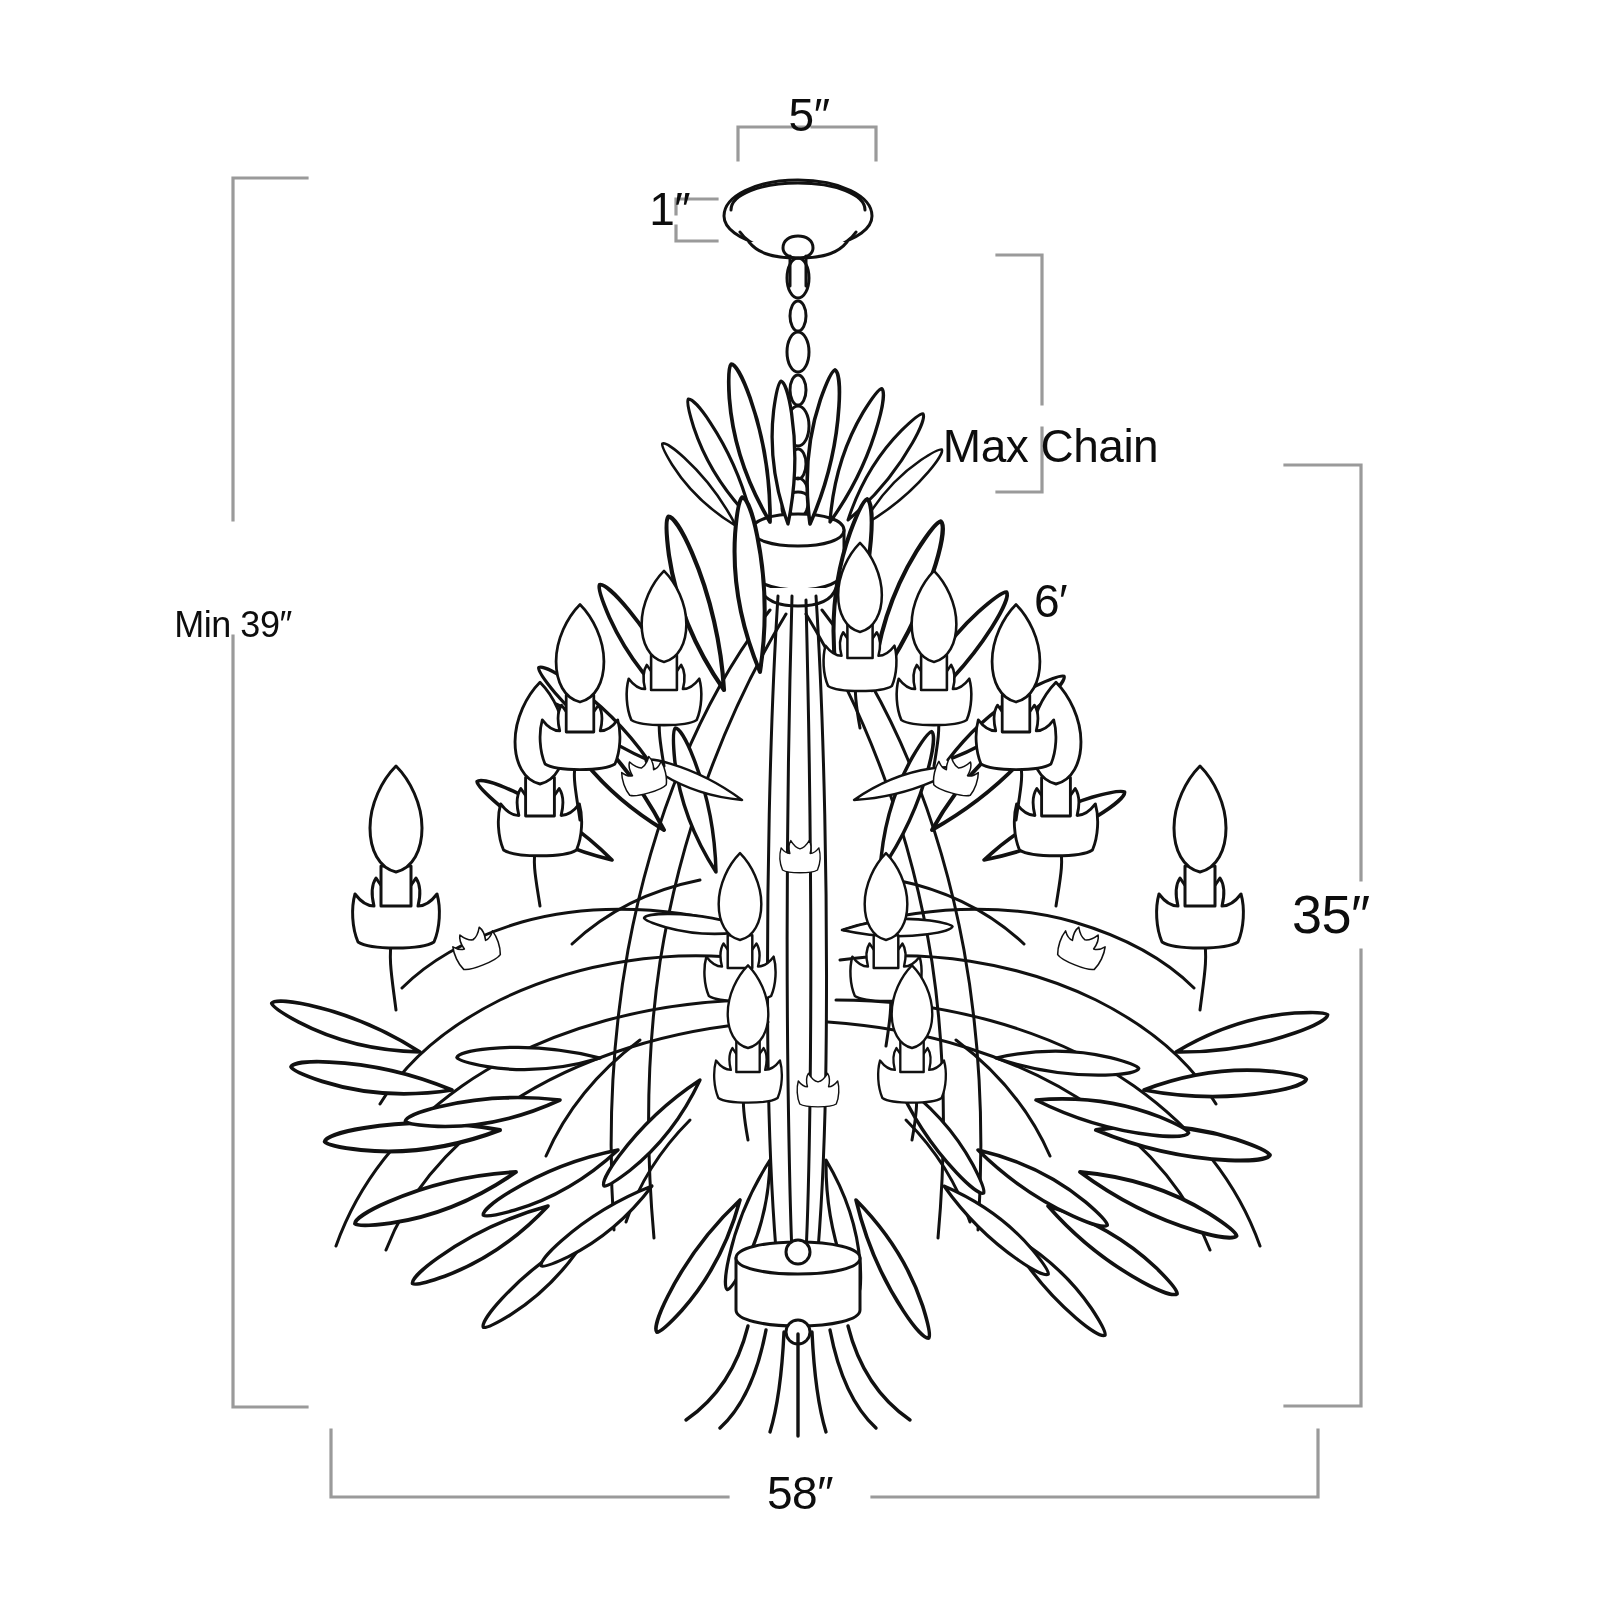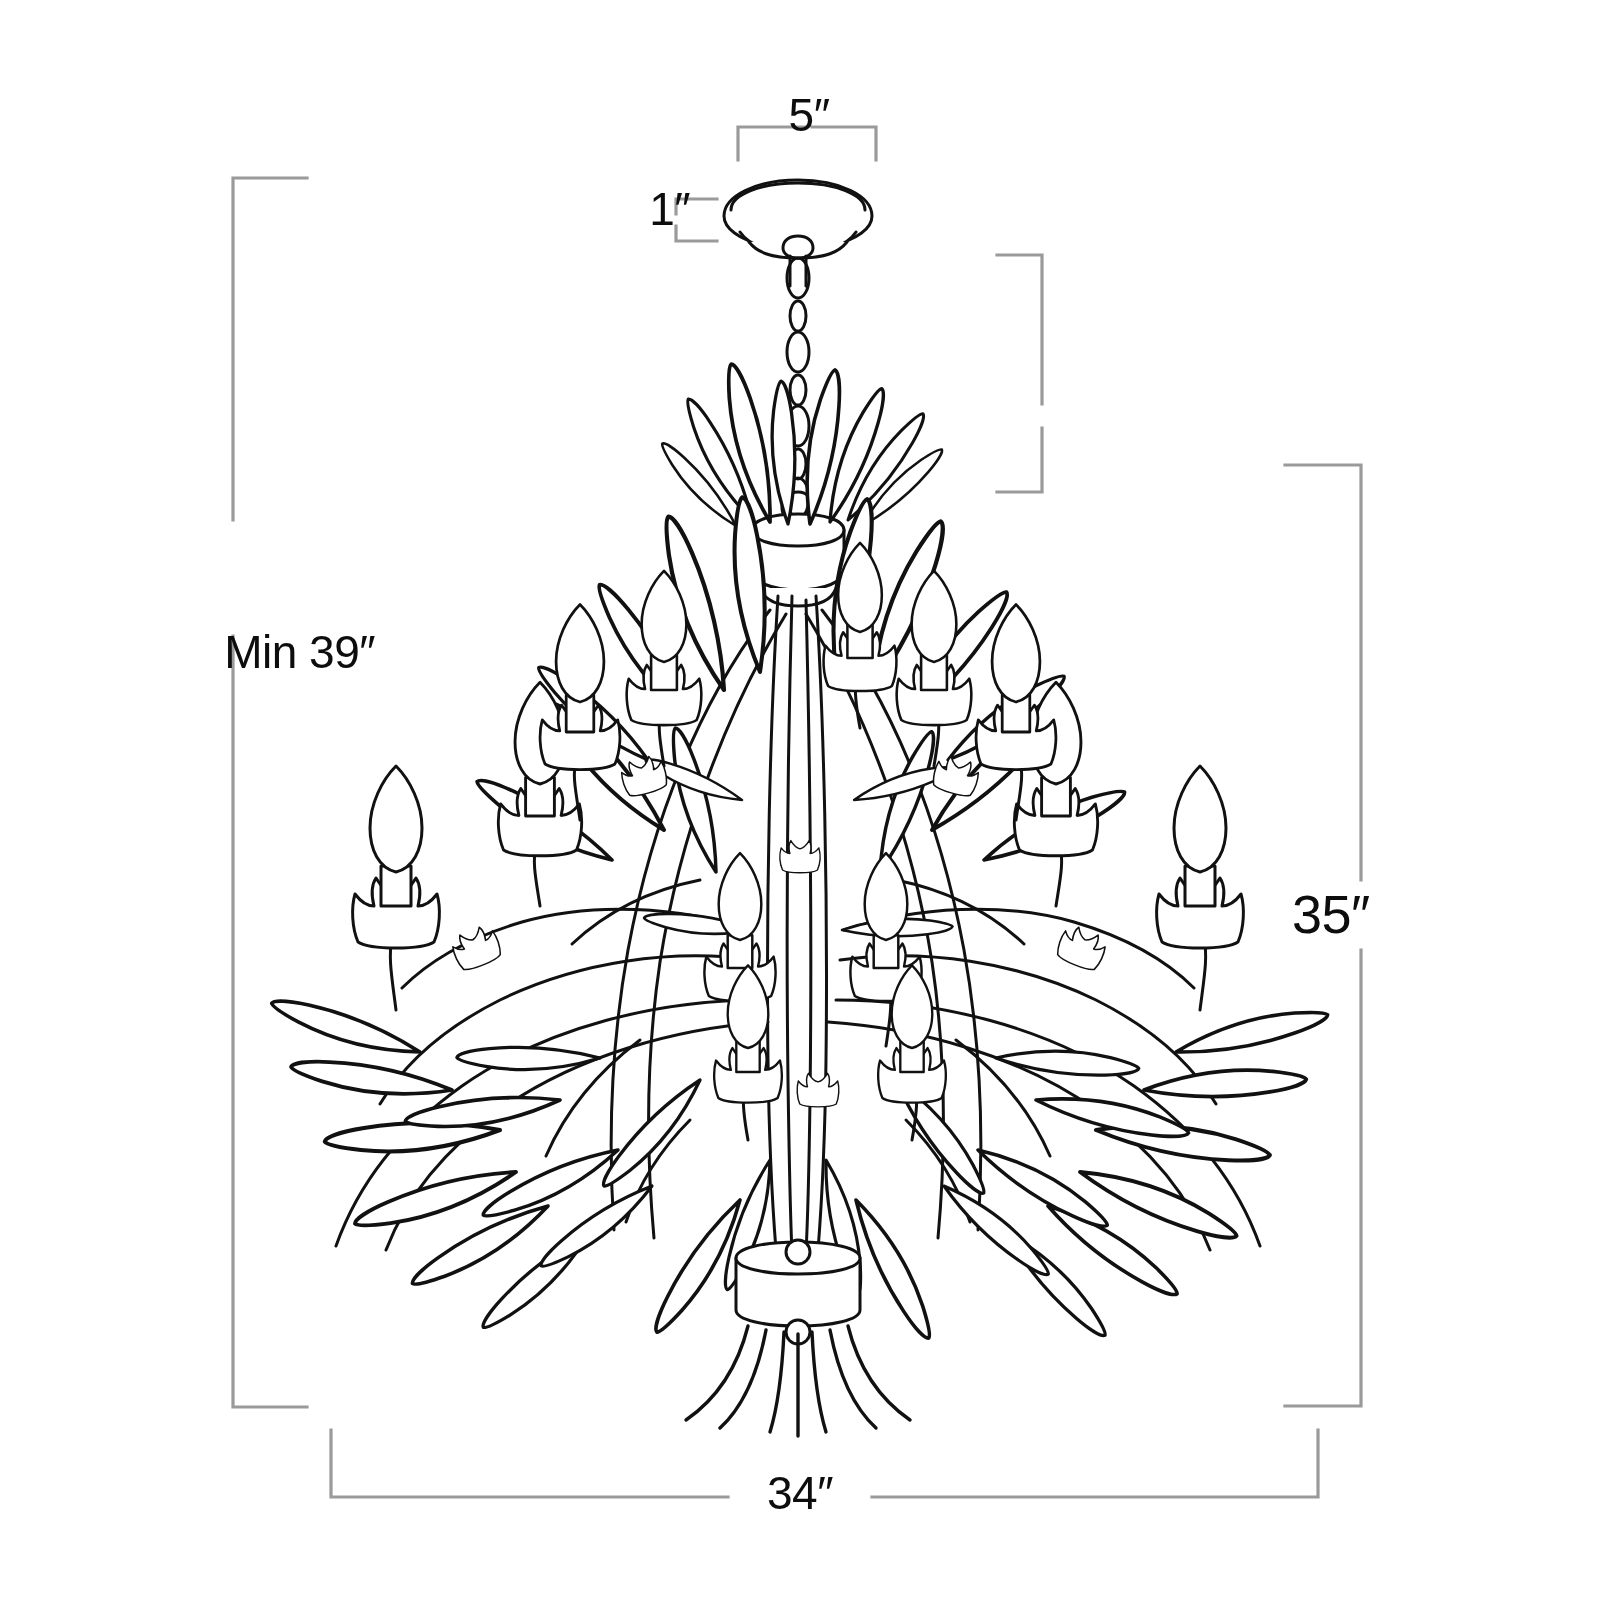--- a/index.html
+++ b/index.html
@@ -29,21 +29,21 @@
     position: absolute;
     color: #0d0d0d;
     font-weight: 400;
     white-space: pre;
     line-height: 1.12;
     letter-spacing: -0.5px;
   }
   .lbl-5    { left: 739px;  top: 90px;  width: 140px; text-align: center; font-size: 46px; }
   .lbl-1    { left: 630px;  top: 184px; width: 60px;  text-align: right;  font-size: 46px; }
   .lbl-chain{ left: 908px;  top: 318px; width: 285px; text-align: center; font-size: 46px; }
-  .lbl-minmax{ left: 115px; top: 524px; width: 260px; text-align: right; font-size: 46px; }
+  .lbl-minmax{ left: 103px; top: 524px; width: 260px; text-align: center; font-size: 36px; }
   .lbl-35   { left: 1292px; top: 884px; width: 110px; text-align: left;   font-size: 54px; }
   .lbl-34   { left: 735px;  top: 1468px; width: 130px; text-align: center; font-size: 46px; }
 </style>
 </head>
 <body>
 
 <div id="stage" style="--bg: #ffffff;">
 
   <svg class="layer" viewBox="0 0 1599 1600" preserveAspectRatio="none" aria-hidden="true">
     <g fill="none" stroke="#9a9a9a" stroke-width="3.2" stroke-linecap="square">
@@ -349,22 +349,26 @@
         <path d="M798 1334 L798 1436"></path>
       </g>
 
     </g>
   </svg>
 
   <div class="dim-label lbl-5">5″</div>
 
   <div class="dim-label lbl-1">1″</div>
 
+  <div class="dim-label lbl-chain">
+    <div>Max Chain</div>
+    <div>6′</div>
+  </div>
 
   <div class="dim-label lbl-minmax">
     <div>Min 39″</div>
   </div>
 
   <div class="dim-label lbl-35">35″</div>
 
-  <div class="dim-label lbl-34">34″</div>
+  <div class="dim-label lbl-34">58″</div>
 
 </div>
 
 </body></html>

